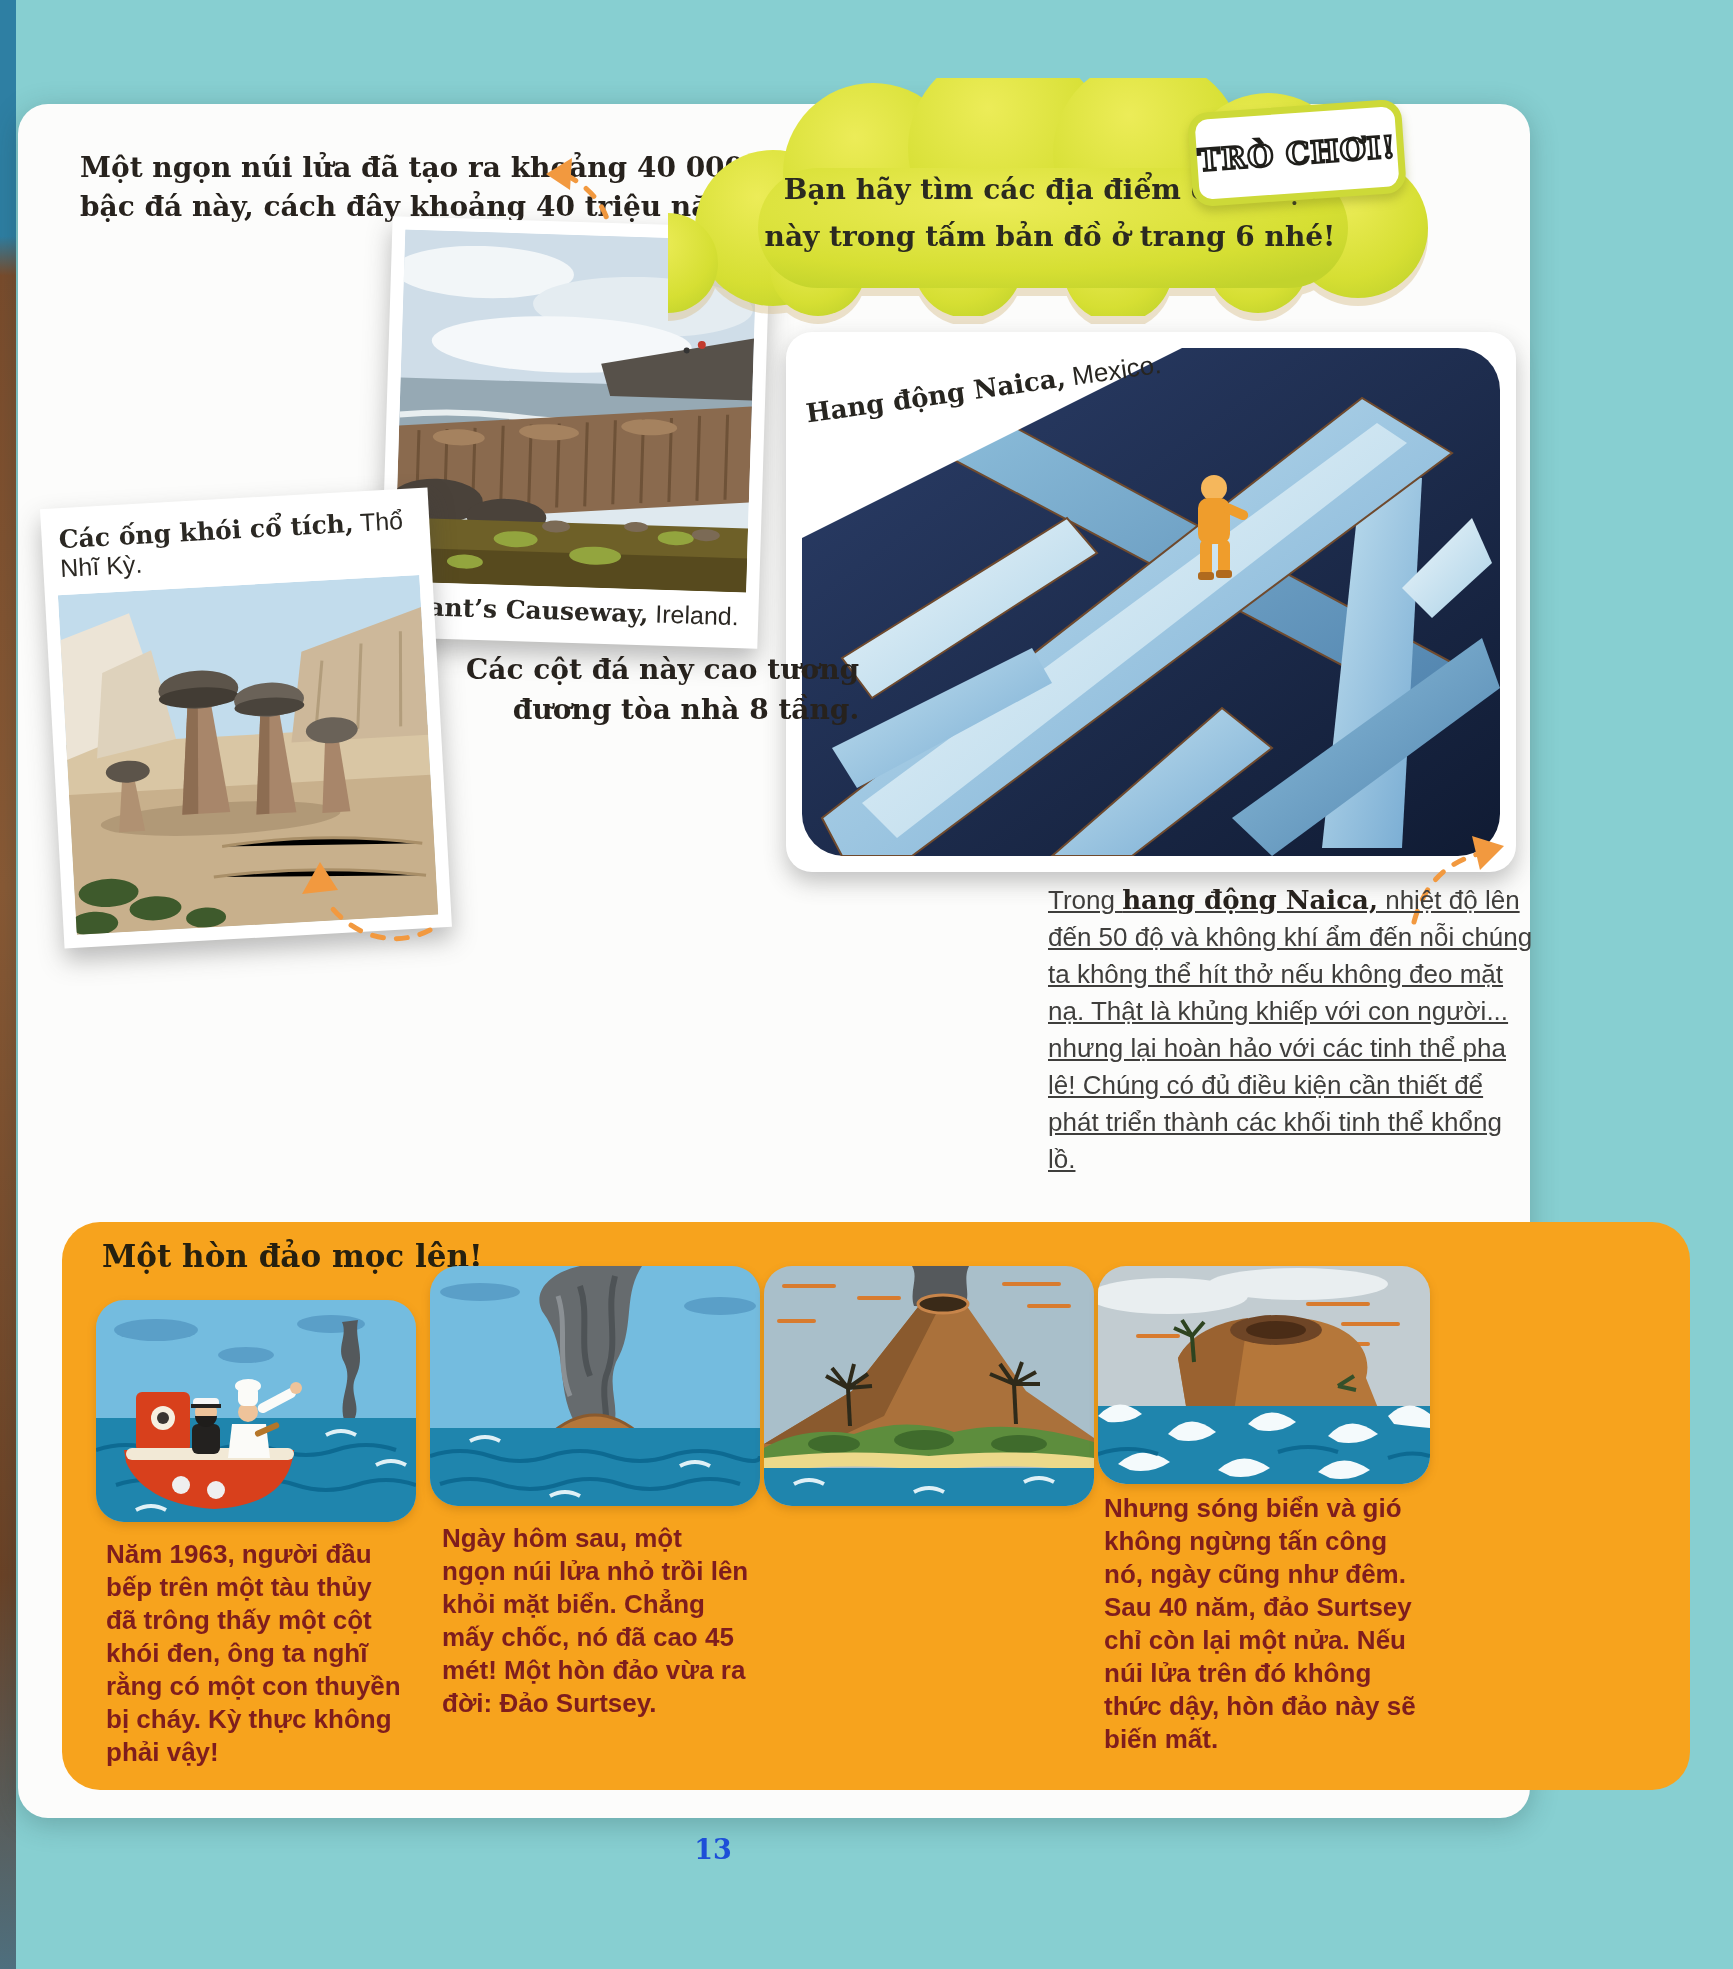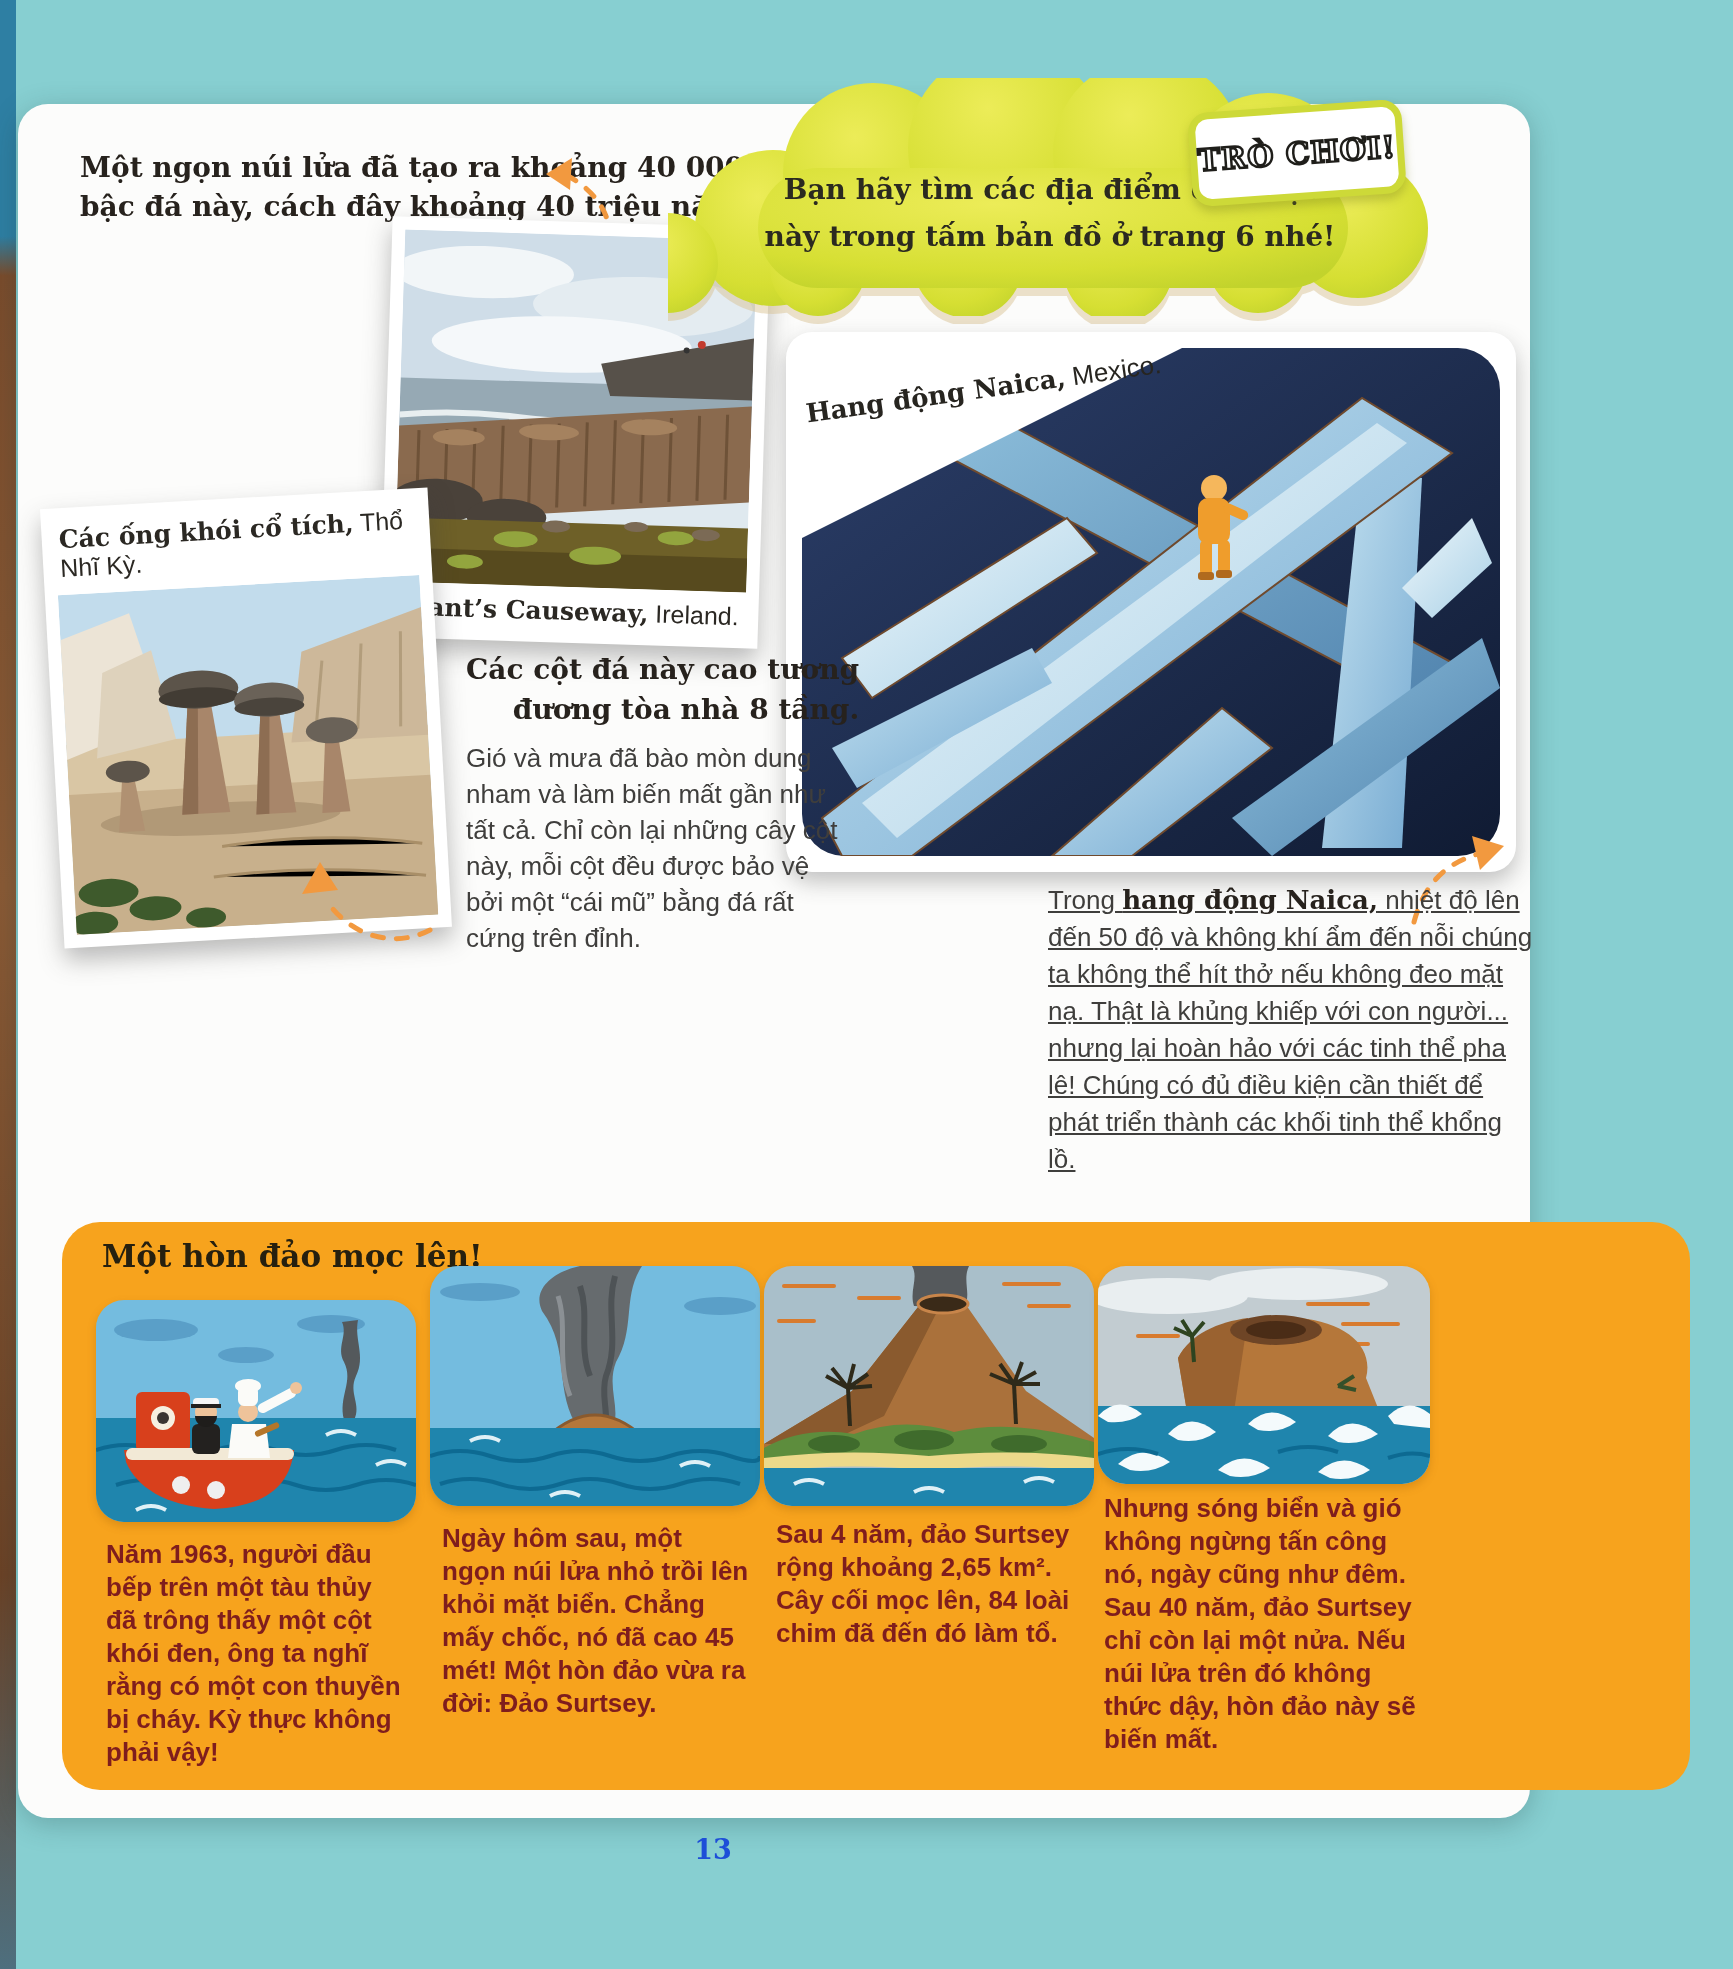--- a/index.html
+++ b/index.html
@@ -250,21 +250,20 @@
             <path d="M140,290 Q240,282 352,300"></path>
           </g>
       </svg>
     </div>
   </div>
 
   <div class="columns-heading slab">
     <span style="display:block">Các cột đá này cao tương</span>
     <span style="display:block">đương tòa nhà 8 tầng.</span>
   </div>
-  <div class="columns-body bodytxt">Gió và mưa đã bào mòn dung nham và làm biến mất gần như tất cả. Chỉ còn lại những cây cột này, mỗi cột đều được bảo vệ bởi một “cái mũ” bằng đá rất cứng trên đỉnh.</div>
 
   <svg class="arrow" style="left:290px;top:860px" width="150" height="95">
     <path d="M140,70 C105,88 62,78 36,40" fill="none" stroke="#f2993f" stroke-width="5" stroke-dasharray="11 13" stroke-linecap="round"></path>
     <polygon points="30,2 12,34 48,30" fill="#f2993f"></polygon>
   </svg>
 
   <div class="island-panel">
     <div class="island-heading slab">Một hòn đảo mọc lên!</div>
 
     <div class="card" style="left:34px;top:78px;width:320px;height:222px">
@@ -417,18 +416,17 @@
         <g stroke="#0d6a92" stroke-width="4" fill="none">
             <path d="M0,188 Q30,178 60,188"></path>
             <path d="M180,186 Q210,176 240,186"></path>
             <path d="M290,192 Q312,184 332,190"></path>
           </g>
       </svg>
     </div>
 
     <div class="panel-caption" style="left:44px;top:316px;width:300px">Năm 1963, người đầu bếp trên một tàu thủy đã trông thấy một cột khói đen, ông ta nghĩ rằng có một con thuyền bị cháy. Kỳ thực không phải vậy!</div>
     <div class="panel-caption" style="left:380px;top:300px;width:308px">Ngày hôm sau, một ngọn núi lửa nhỏ trồi lên khỏi mặt biển. Chẳng mấy chốc, nó đã cao 45 mét! Một hòn đảo vừa ra đời: Đảo Surtsey.</div>
-    <div class="panel-caption" style="left:714px;top:296px;width:300px">Sau 4 năm, đảo Surtsey rộng khoảng 2,65 km². Cây cối mọc lên, 84 loài chim đã đến đó làm tổ.</div>
     <div class="panel-caption" style="left:1042px;top:270px;width:322px">Nhưng sóng biển và gió không ngừng tấn công nó, ngày cũng như đêm. Sau 40 năm, đảo Surtsey chỉ còn lại một nửa. Nếu núi lửa trên đó không thức dậy, hòn đảo này sẽ biến mất.</div>
   </div>
 
   <div class="page-number slab">13</div>
 </div>
 
 </body></html>

